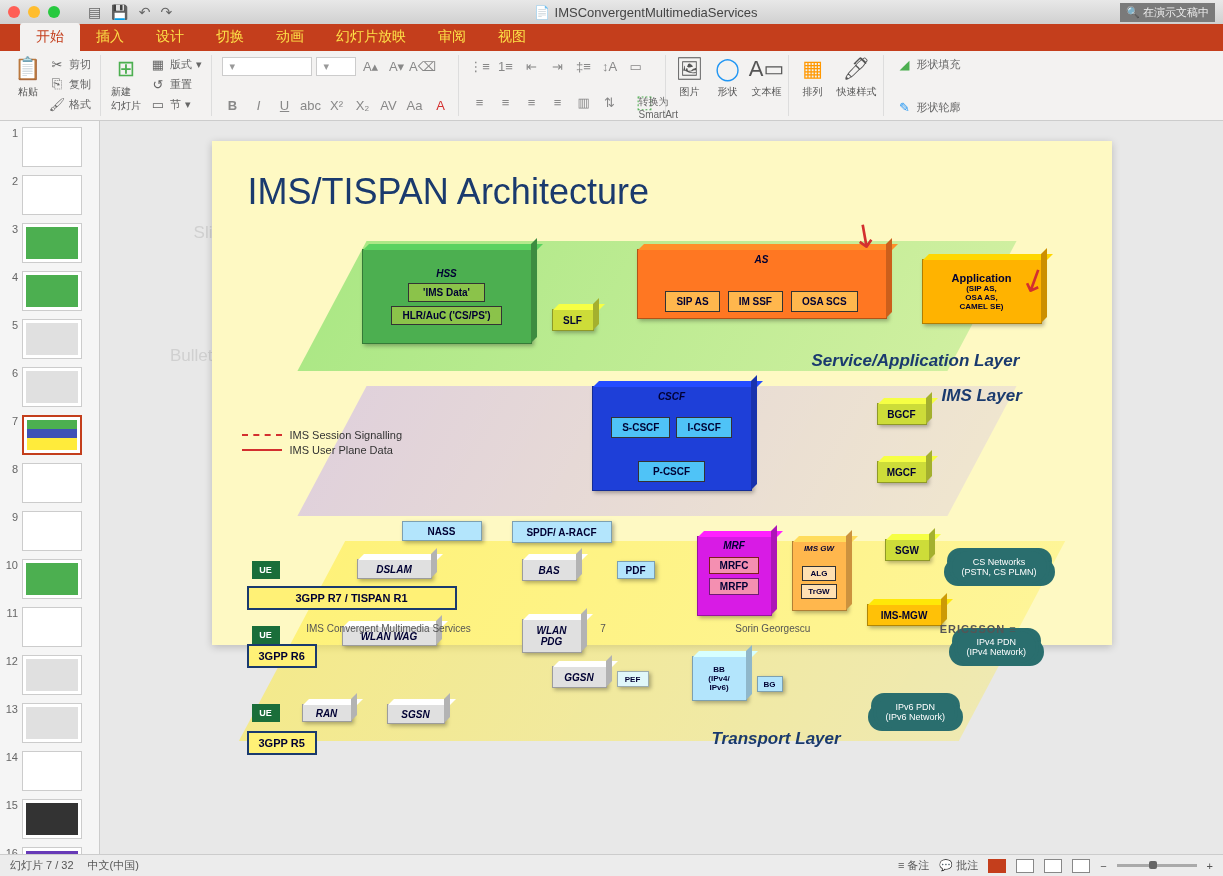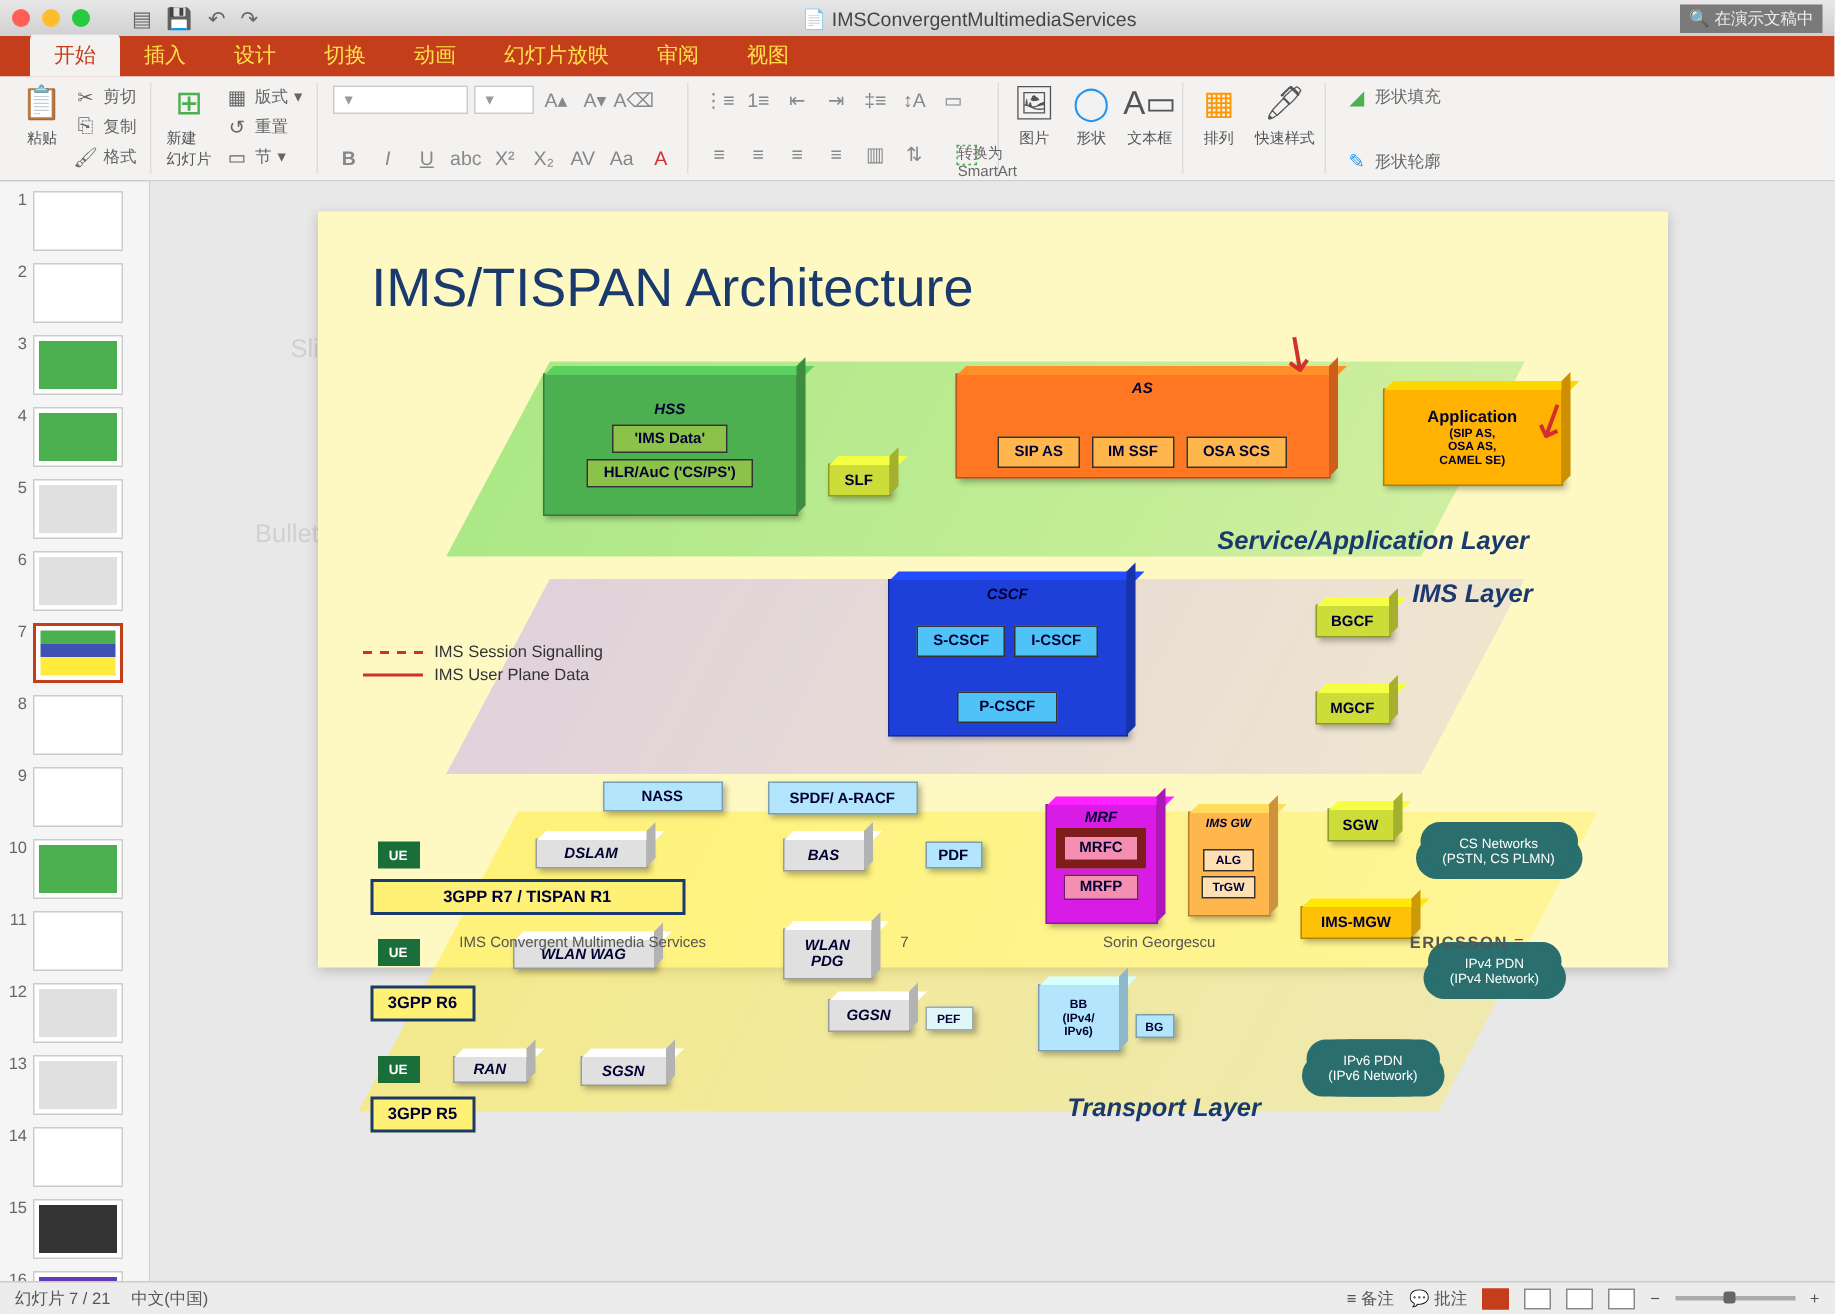--- a/index.html
+++ b/index.html
@@ -414,41 +414,41 @@
             <span>IMS User Plane Data</span>
           </div>
       </div>
 
       <div class="block" style="left:190px;top:380px;width:80px;height:20px;background:#b3e5fc;">NASS</div>
       <div class="block" style="left:300px;top:380px;width:100px;height:22px;background:#b3e5fc;">SPDF/ A-RACF</div>
       <div class="block" style="left:405px;top:420px;width:38px;height:18px;background:#b3e5fc;">PDF</div>
 
       <div class="block block-3d" style="left:485px;top:395px;width:75px;height:80px;background:#d81be5;flex-direction:column;gap:4px;">
         <div style="font-style:italic;position:absolute;top:3px;">MRF</div>
-        <div style="background:#f48fb1;padding:2px 10px;border:6px solid #7f1d1d;">MRFC</div>
+        <div style="background:#f48fb1;padding:2px 10px;border:1px solid #7f1d1d;">MRFC</div>
         <div style="background:#f48fb1;padding:2px 10px;border:1px solid #701a75;">MRFP</div>
       </div>
       <div class="block block-3d" style="left:580px;top:400px;width:55px;height:70px;background:#ffb74d;flex-direction:column;font-size:8px;gap:3px;">
         <div style="font-style:italic;position:absolute;top:2px;">IMS GW</div>
         <div style="background:#ffe0b2;padding:2px 8px;border:1px solid #333;margin-top:12px;">ALG</div>
         <div style="background:#ffe0b2;padding:2px 6px;border:1px solid #333;">TrGW</div>
       </div>
       <div class="block block-3d" style="left:673px;top:398px;width:45px;height:22px;background:#cddc39;">SGW</div>
       <div class="block block-3d" style="left:655px;top:463px;width:75px;height:22px;background:#ffc107;">IMS-MGW</div>
 
       <div class="ue-box" style="left:40px;top:420px;">UE</div>
       <div class="block block-3d" style="left:145px;top:418px;width:75px;height:20px;background:#e0e0e0;font-style:italic;">DSLAM</div>
       <div class="block block-3d" style="left:310px;top:418px;width:55px;height:22px;background:#e0e0e0;font-style:italic;">BAS</div>
       <div class="label-box" style="left:35px;top:445px;width:210px;text-align:center;">3GPP R7 / TISPAN R1</div>
 
       <div class="ue-box" style="left:40px;top:485px;">UE</div>
       <div class="block block-3d" style="left:130px;top:485px;width:95px;height:20px;background:#e0e0e0;font-style:italic;">WLAN WAG</div>
       <div class="block block-3d" style="left:310px;top:478px;width:60px;height:34px;background:#e0e0e0;font-style:italic;white-space:pre-line;text-align:center;">WLAN
 PDG</div>
-      <div class="label-box" style="left:35px;top:516px;">3GPP R6</div>
+      <div class="label-box" style="left:35px;top:503px;">3GPP R6</div>
 
       <div class="block block-3d" style="left:340px;top:525px;width:55px;height:22px;background:#e0e0e0;font-style:italic;">GGSN</div>
       <div class="block" style="left:405px;top:530px;width:32px;height:16px;background:#e0f7fa;font-size:8px;">PEF</div>
       <div class="block block-3d" style="left:480px;top:515px;width:55px;height:45px;background:#b3e5fc;white-space:pre-line;text-align:center;font-size:8px;">BB
 (IPv4/
 IPv6)</div>
       <div class="block" style="left:545px;top:535px;width:26px;height:16px;background:#b3e5fc;font-size:8px;">BG</div>
 
       <div class="ue-box" style="left:40px;top:563px;">UE</div>
       <div class="block block-3d" style="left:90px;top:563px;width:50px;height:18px;background:#e0e0e0;font-style:italic;">RAN</div>
@@ -473,21 +473,21 @@
         <span>IMS Convergent Multimedia Services</span>
         <span>7</span>
         <span>Sorin Georgescu</span>
         <span class="ericsson"><span>ERICSSON</span> ≡</span>
       </div>
     </div>
   </div>
 </div>
 
 <div class="statusbar">
-  <span>幻灯片 7 / 21</span>
+  <span>幻灯片 7 / 32</span>
   <span>中文(中国)</span>
   <div class="statusbar-right">
     <span>≡ <span>备注</span></span>
     <span>💬 <span>批注</span></span>
     <div class="view-btn active"></div>
     <div class="view-btn"></div>
     <div class="view-btn"></div>
     <div class="view-btn"></div>
     <span>−</span>
     <div class="zoom-slider"></div>

